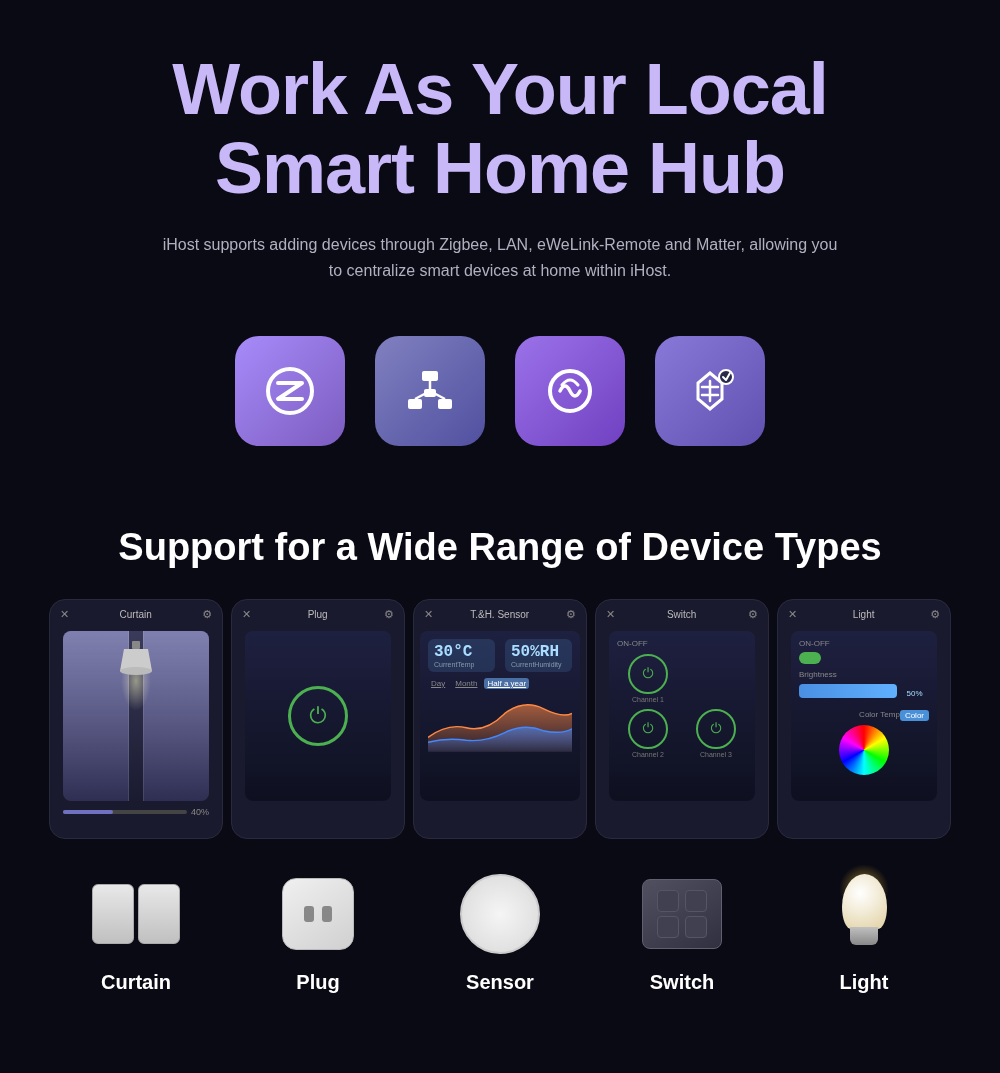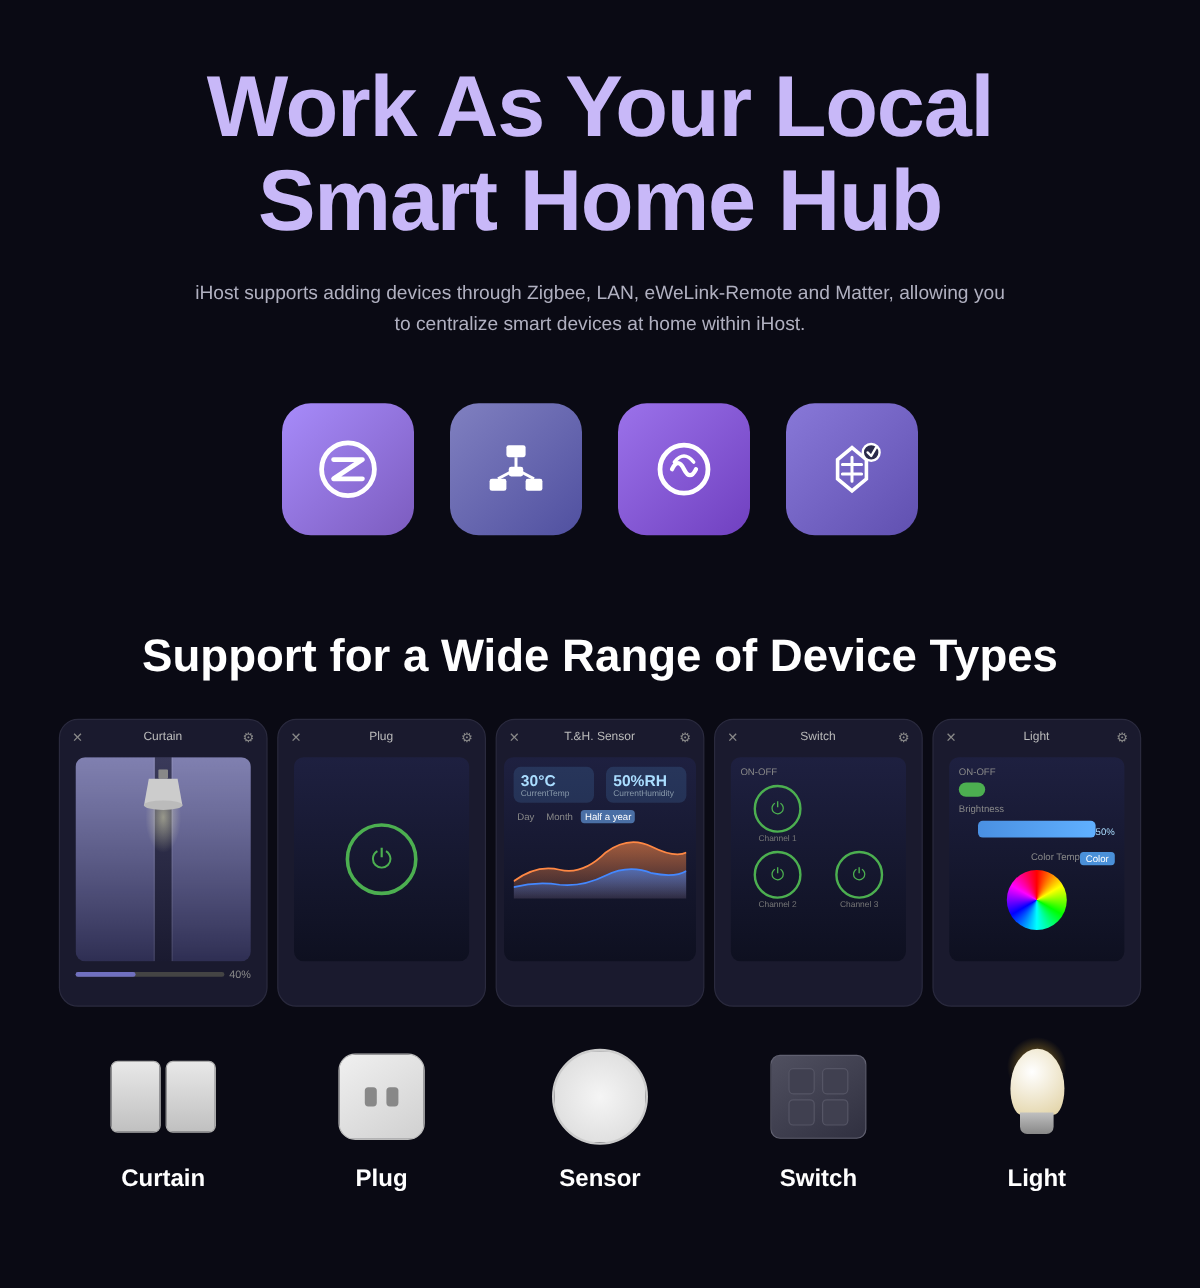--- a/index.html
+++ b/index.html
@@ -181,33 +181,35 @@
     }
     .reading-box {
       flex: 1;
       background: rgba(100,180,255,0.15);
       border-radius: 6px;
       padding: 4px 6px;
       font-size: 9px;
       color: #8cf;
     }
     .reading-val {
-      font-size: 13px;
+      font-size: 16px;
       font-weight: bold;
       color: #adf;
+      font-family: Liberation Mono, monospace;
     }
     .chart-tabs {
       display: flex;
       gap: 4px;
       margin-bottom: 4px;
     }
     .chart-tab {
       font-size: 8px;
       color: #888;
       padding: 1px 3px;
+      text-decoration: underline;
     }
     .chart-tab.active {
       background: #4a6fa5;
       color: white;
       border-radius: 3px;
     }
 
     
     .switch-preview {
       width: 100%;
@@ -609,21 +611,21 @@
     <div class="card-header">
       <span class="card-close">✕</span>
       <span class="card-title">Light</span>
       <span class="card-gear">⚙</span>
     </div>
     <div class="card-body">
       <div class="light-preview">
         <div class="light-onoff">ON-OFF</div>
         <div class="light-toggle"></div>
         <div class="brightness-label">Brightness</div>
-        <div style="display:flex;align-items:center;gap:0;margin-bottom:6px;justify-content:flex-end;">
+        <div style="display:flex;align-items:center;gap:10px;margin-bottom:6px;">
           <div class="brightness-bar"></div>
           <span style="font-size:8px;color:#adf;">50%</span>
         </div>
         <div style="font-size:8px;color:#888;margin-bottom:4px;display:flex;justify-content:flex-end;">
           <span>Color Temp</span>
           <span style="background:#4a90d9;color:white;padding:1px 5px;border-radius:3px;font-size:8px;">Color</span>
         </div>
         <div class="color-wheel"></div>
       </div>
     </div>

